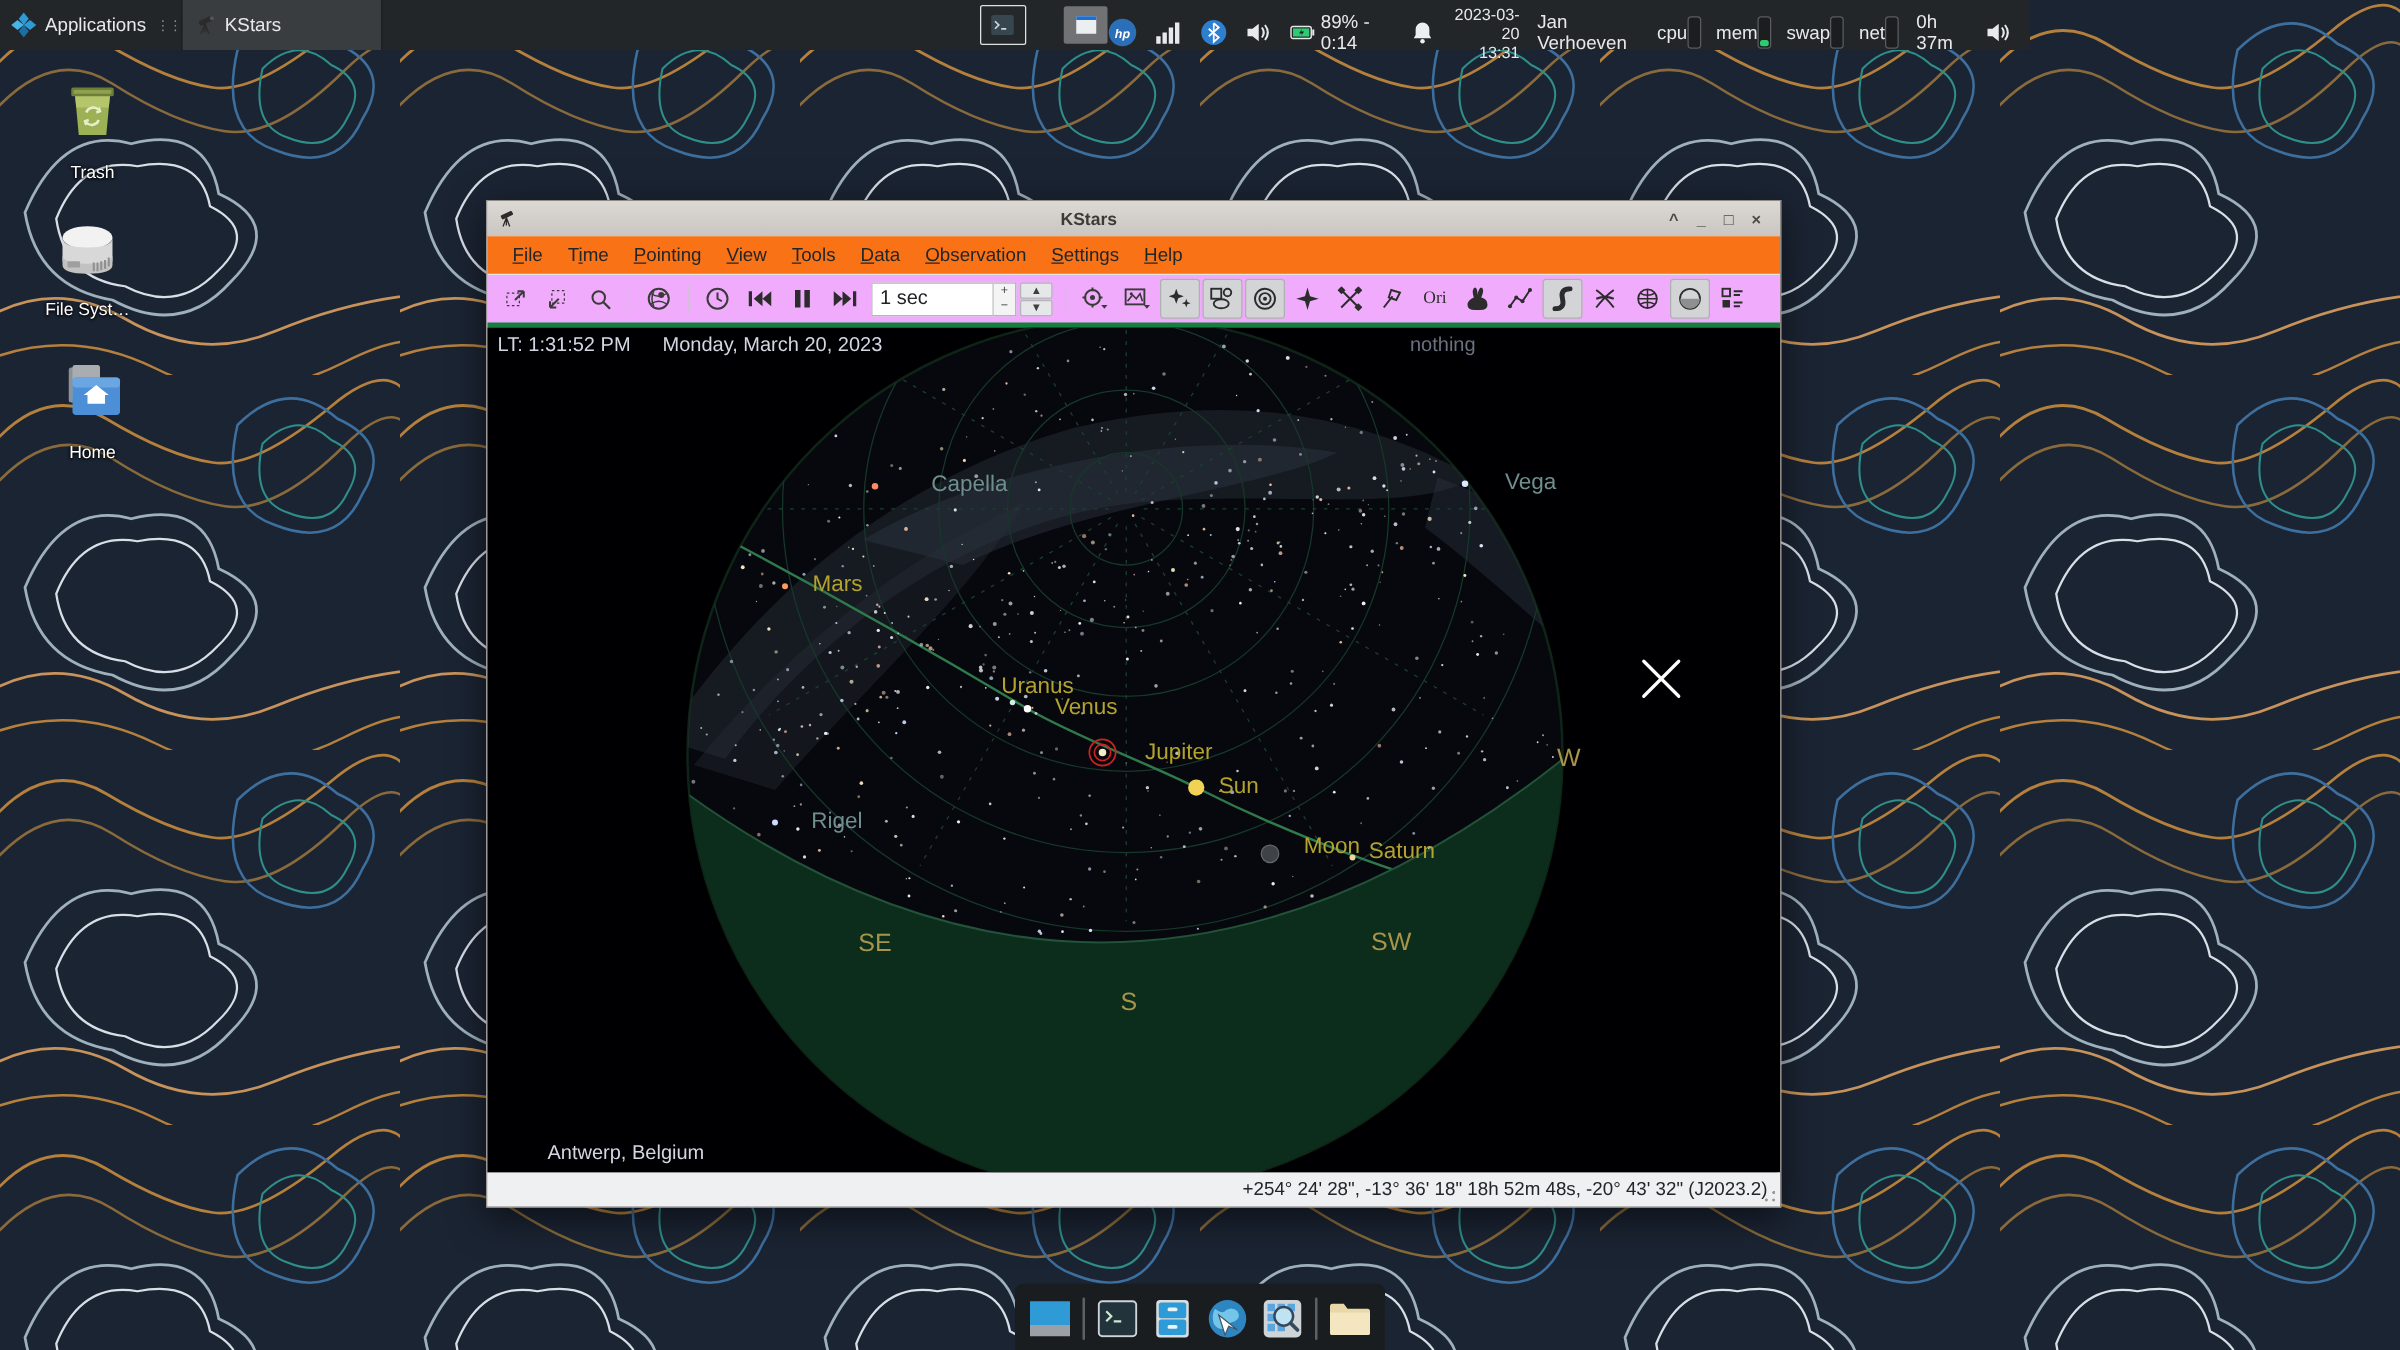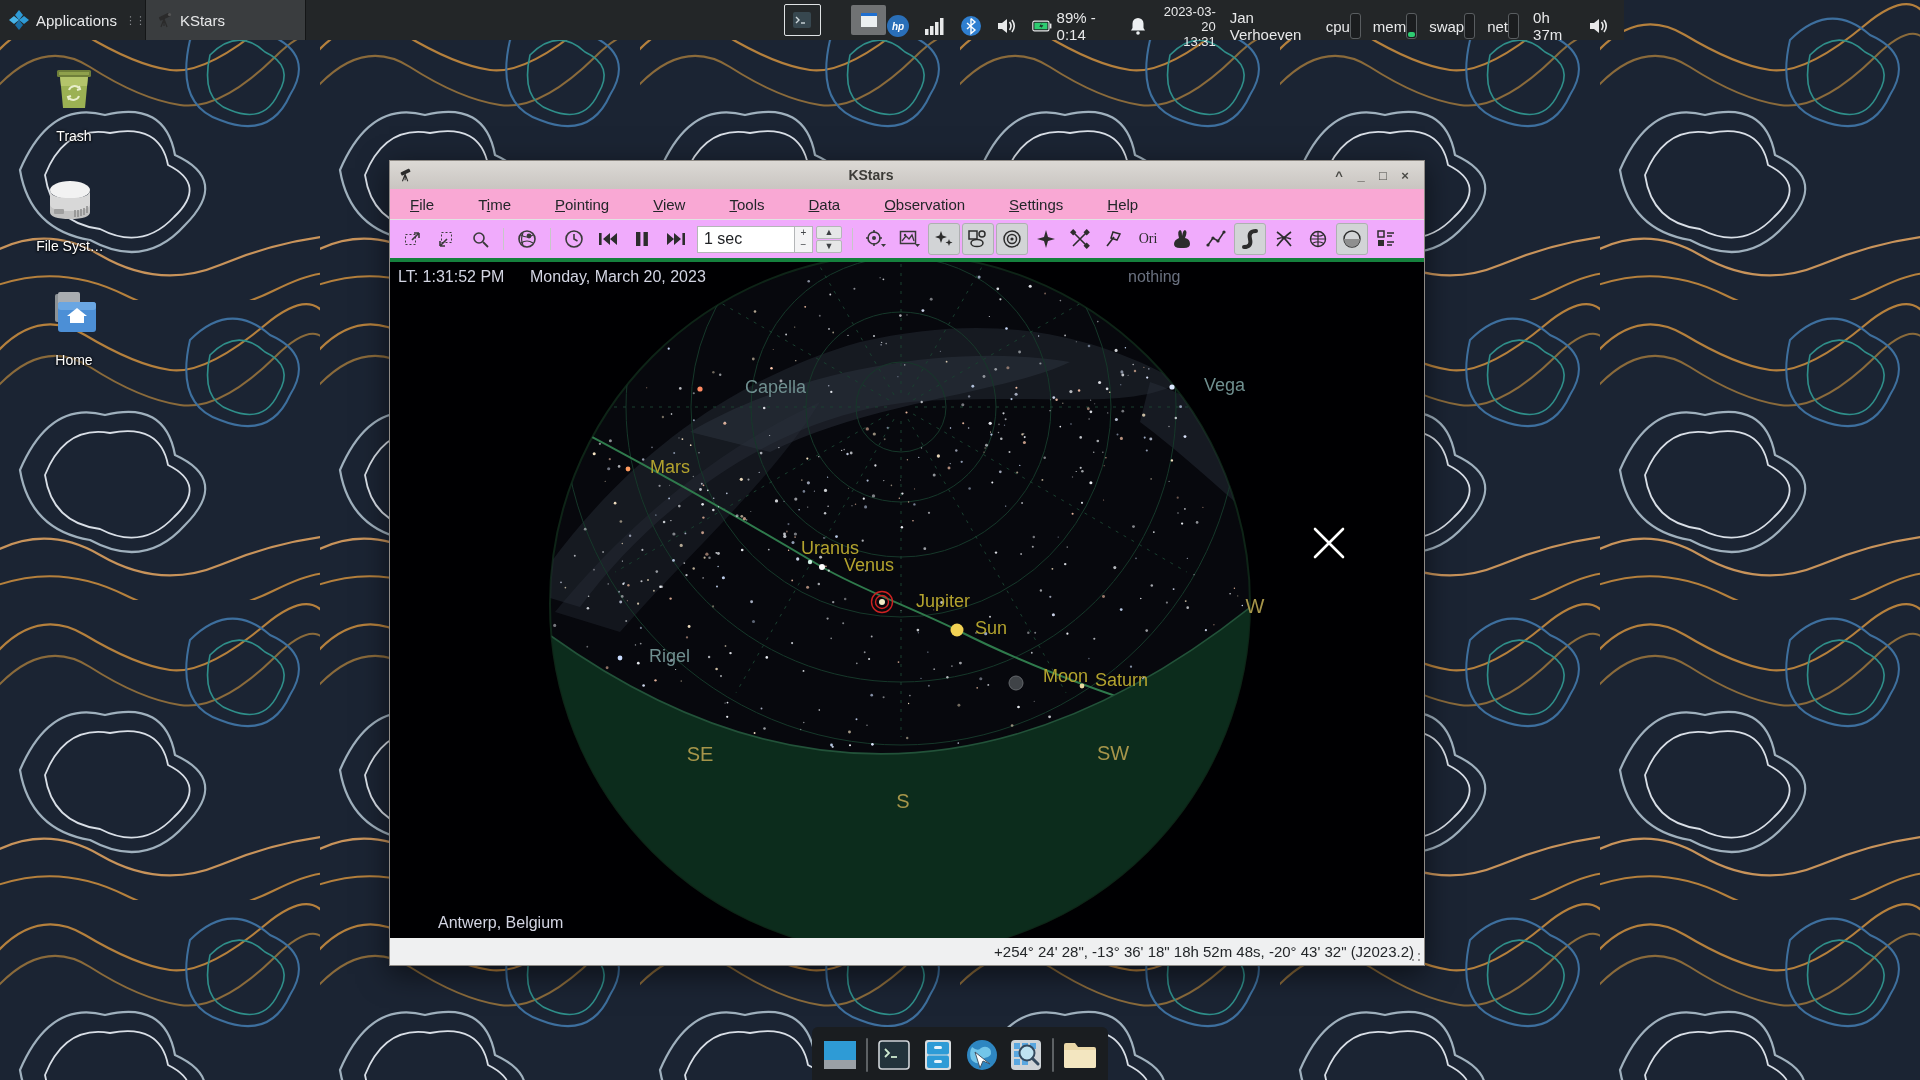--- a/index.html
+++ b/index.html
@@ -28,22 +28,22 @@
   .dicon{position:absolute;width:96px;text-align:center;cursor:default;}
   .dicon .dlabel{margin-top:12px;color:#fff;font-size:14px;text-shadow:0 1px 2px #000,0 0 3px #000;}
   
   #kwin{position:absolute;left:389px;top:160px;width:1034px;height:804px;
         border:1px solid #8e8a85;box-shadow:0 8px 28px rgba(0,0,0,.55);
         display:flex;flex-direction:column;background:#eff0f1;z-index:30;}
   #titlebar{height:28px;background:linear-gradient(#dcd9d5,#c9c5c1);display:flex;align-items:center;
             padding:0 8px;color:#3c3b37;}
   #title-text{flex:1;text-align:center;font-weight:bold;font-size:14px;}
   .tbtn{width:22px;text-align:center;font-size:13px;font-weight:bold;color:#4a4a46;cursor:pointer;}
-  #menubar{height:30px;background:#f9a8d4;display:flex;align-items:center;padding-left:10px;
-           font-size:15px;color:#232629;border-bottom:1px solid #e2e3e4;gap:24px;}
+  #menubar{height:30px;background:#f97316;display:flex;align-items:center;padding-left:10px;
+           font-size:15px;color:#232629;border-bottom:1px solid #e2e3e4;}
   .menu-item{padding:4px 10px;cursor:pointer;}
   #toolbar{height:38px;background:#f0abfc;display:flex;align-items:center;padding-left:6px;gap:2px;
            border-bottom:4px solid #15803d;}
   .tool{width:30px;height:30px;display:flex;align-items:center;justify-content:center;border:1px solid transparent;
         border-radius:3px;cursor:pointer;}
   .tool.pressed{background:#d2d4d6;border:1px solid #aeb0b2;}
   .tool svg{display:block;}
   .tsep{width:1px;height:22px;background:#c6c7c8;margin:0 5px;}
   #timestep{display:flex;align-items:stretch;height:27px;margin:0 3px;}
   #timestep-input{width:84px;border:1px solid #b4b6b8;background:#fff;font-size:16px;

